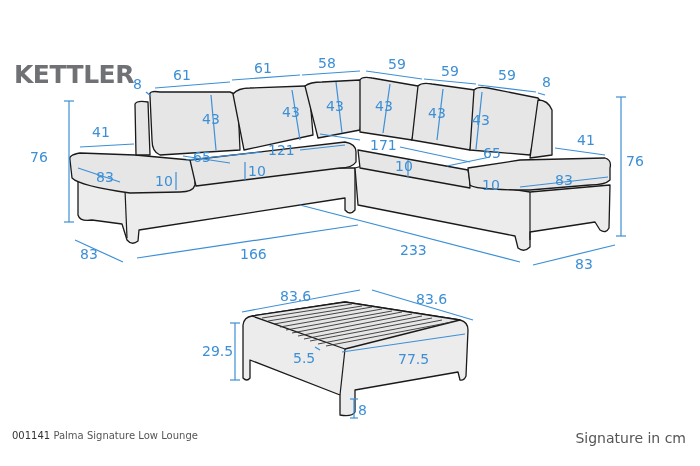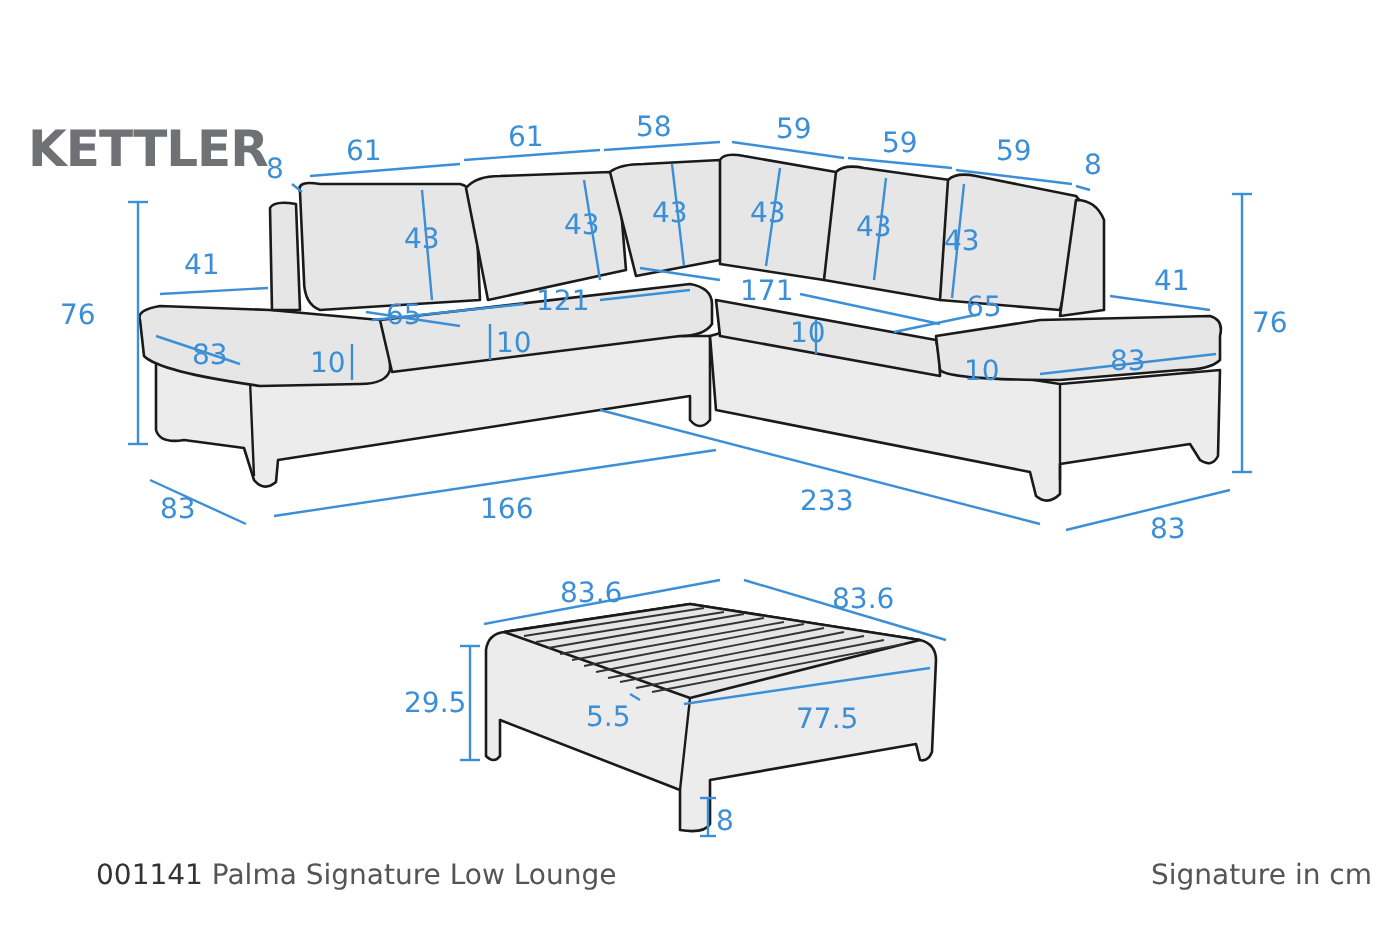--- a/index.html
+++ b/index.html
@@ -1,18 +1,18 @@
 <!DOCTYPE html>
 <html><head>
 <meta charset="utf-8">
 <style>
   html, body { margin: 0; padding: 0; background: #ffffff; }
   body { width: 700px; height: 466px; position: relative; overflow: hidden; font-family: "Liberation Sans", sans-serif; }
   .logo { position: absolute; left: 14px; top: 16px; font-family: "DejaVu Sans", sans-serif; font-weight: bold; font-size: 25px; color: #6f7174; letter-spacing: -0.5px; margin-top: 44px; }
-  .footer-left { position: absolute; left: 12px; top: 430px; font-size: 14px; color: #555; font-family: "DejaVu Sans", sans-serif; margin-left: 36px; }
+  .footer-left { position: absolute; left: 12px; top: 430px; font-size: 10px; color: #555; font-family: "DejaVu Sans", sans-serif; }
   .footer-left b { font-weight: normal; color: #333; }
   .footer-right { position: absolute; right: 14px; top: 430px; font-size: 14px; color: #555; font-family: "DejaVu Sans", sans-serif; }
   svg { position: absolute; left: 0; top: 0; }
   .dim { fill: #3c8fd6; font-family: "DejaVu Sans", sans-serif; font-size: 14px; }
   .dl { stroke: #3c8fd6; stroke-width: 1.2; fill: none; }
   .ol { stroke: #1a1a1a; stroke-width: 1.3; fill: #e6e6e6; stroke-linejoin: round; }
   .olf { stroke: #1a1a1a; stroke-width: 1.3; fill: #ececec; stroke-linejoin: round; }
   .ln { stroke: #1a1a1a; stroke-width: 1.2; fill: none; }
   .slat { stroke: #333; stroke-width: 0.9; fill: none; }
 </style>

